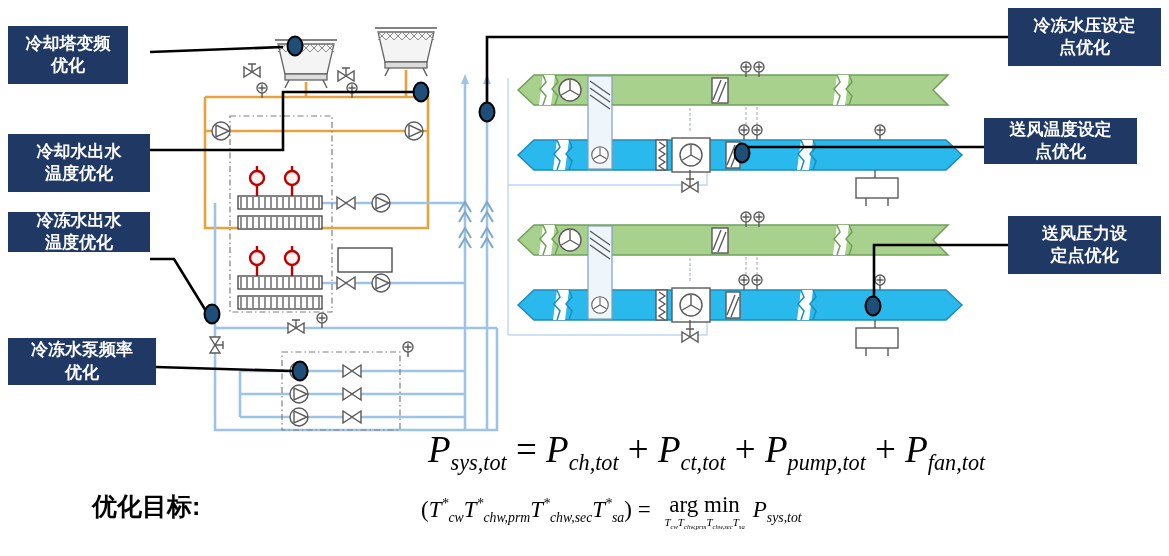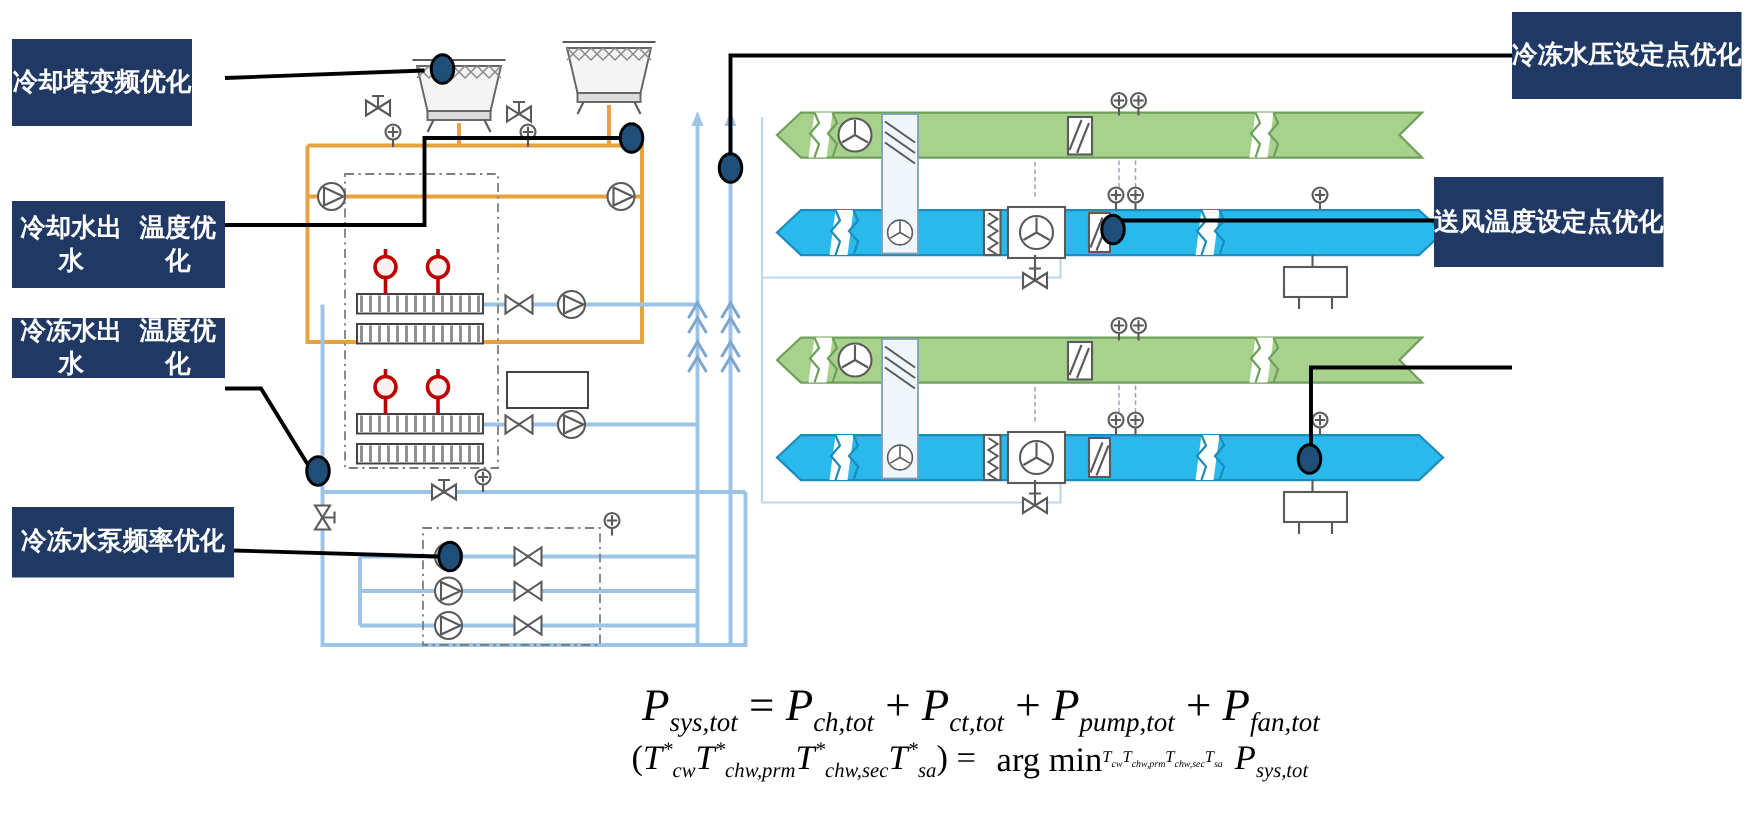--- a/index.html
+++ b/index.html
@@ -28,39 +28,39 @@
   .dashed{stroke:#9AA7B5;stroke-width:1;stroke-dasharray:3 2;fill:none}
   .red{stroke:var(--chiller-red);stroke-width:2.4;fill:none}
   .redc{stroke:var(--chiller-red);stroke-width:2.4;fill:#FDF2F2}
 
   
   .connector{stroke:#000;stroke-width:2.6;fill:none}
   .marker{fill:var(--marker-fill);stroke:#000;stroke-width:2}
 
   
   .callout{position:absolute;background:var(--callout-bg);color:var(--callout-text);
-           font-weight:bold;font-size:17px;line-height:1.3;display:flex;flex-direction:row;
+           font-weight:bold;font-size:17px;line-height:1.3;display:flex;flex-direction:column;
            align-items:center;justify-content:center;text-align:center;z-index:3;}
   #co1{left:8px;top:26px;width:120px;height:58px}
   #co2{left:8px;top:134px;width:142px;height:58px}
   #co3{left:8px;top:212px;width:142px;height:40px}
   #co4{left:8px;top:338px;width:148px;height:47px}
   #co5{left:1008px;top:8px;width:153px;height:58px}
-  #co6{left:956px;top:118px;width:153px;height:60px}
+  #co6{left:984px;top:118px;width:153px;height:46px}
   #co7{left:1008px;top:216px;width:153px;height:58px}
 
   
   .obj-heading{position:absolute;left:92px;top:490px;font-weight:bold;font-size:25px;color:#000;z-index:3;}
   .eq{position:absolute;font-family:"Liberation Serif",serif;color:#000;white-space:nowrap;z-index:3;}
   .eq .var{font-style:italic}
   .eq .op{font-style:normal}
   .eq sub,.eq sup{font-size:60%;font-style:italic}
-  .eq1{left:428px;top:454px;font-size:30px}
+  .eq1{left:428px;top:428px;font-size:37px}
   .eq2{left:421px;top:492px;font-size:23px}
-  .argmin{display:inline-flex;align-items:center;vertical-align:middle;margin:0 8px}
+  .argmin{display:inline-flex;flex-direction:column;align-items:center;vertical-align:middle;margin:0 8px}
   .argmin-top{font-style:normal}
   .argmin-under{font-size:11px;line-height:1;margin-top:-1px}
 </style>
 </head>
 <body>
 
 <div id="stage">
 
 <svg id="diagram" width="1169" height="556" viewBox="0 0 1169 556">
   <defs>
@@ -258,20 +258,25 @@
   <span>优化</span>
 </div>
 <div id="co5" class="callout">
   <span>冷冻水压设定</span>
   <span>点优化</span>
 </div>
 <div id="co6" class="callout">
   <span>送风温度设定</span>
   <span>点优化</span>
 </div>
-
+<div id="co7" class="callout">
+  <span>送风压力设</span>
+  <span>定点优化</span>
+</div>
+
+<div class="obj-heading">优化目标:</div>
 <div class="eq eq1"><span class="var">P</span><sub>sys,tot</sub><span class="op"> = </span><span class="var">P</span><sub>ch,tot</sub><span class="op"> + </span><span class="var">P</span><sub>ct,tot</sub><span class="op"> + </span><span class="var">P</span><sub>pump,tot</sub><span class="op"> + </span><span class="var">P</span><sub>fan,tot</sub></div>
 <div class="eq eq2"><span class="op">(</span><span class="var">T</span><sup>*</sup><sub>cw</sub><span class="var">T</span><sup>*</sup><sub>chw,prm</sub><span class="var">T</span><sup>*</sup><sub>chw,sec</sub><span class="var">T</span><sup>*</sup><sub>sa</sub><span class="op">) = </span><span class="argmin">
         <span class="argmin-top">arg min</span>
         <span class="argmin-under"><span class="var">T</span><sub>cw</sub><span class="var">T</span><sub>chw,prm</sub><span class="var">T</span><sub>chw,sec</sub><span class="var">T</span><sub>sa</sub></span>
       </span><span class="var">P</span><sub>sys,tot</sub></div>
 
 </div>
 
 </body></html>

